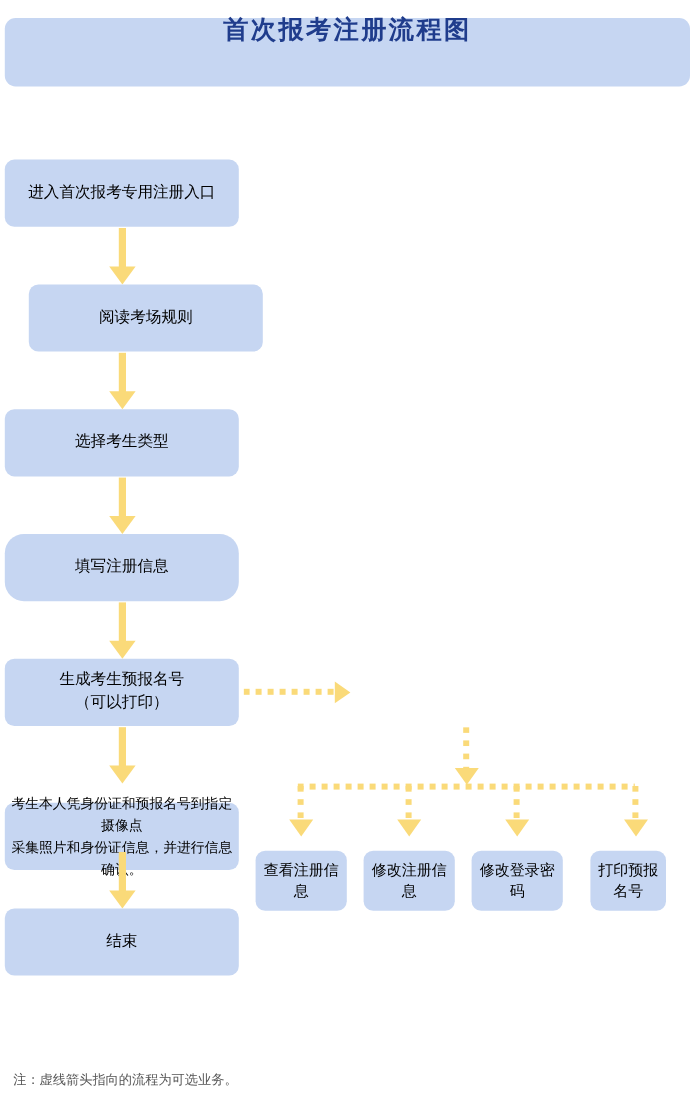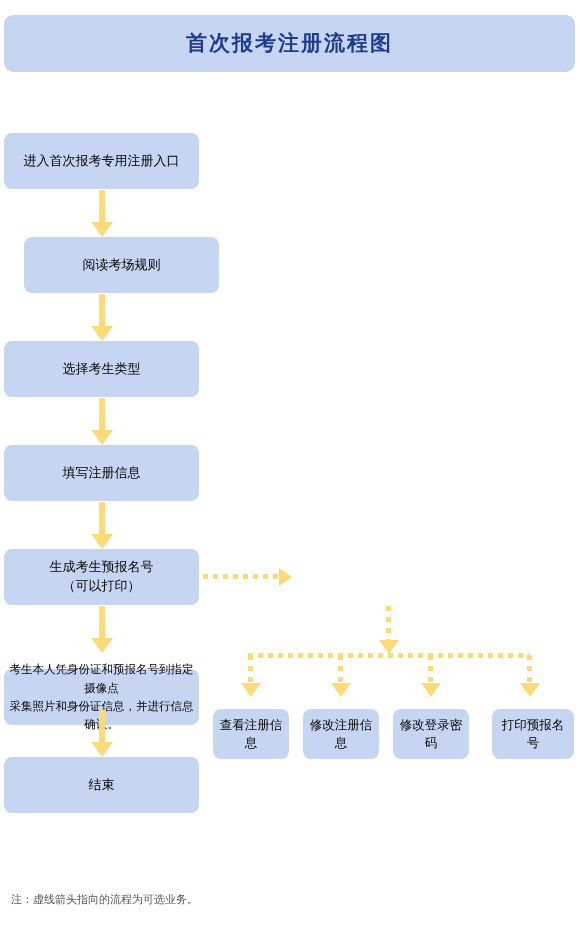--- a/index.html
+++ b/index.html
@@ -22,21 +22,20 @@
   
   .title-banner {
     position: absolute;
     left: 4px;
     top: 15px;
     width: 571px;
     height: 57px;
     background: #c6d6f2;
     border-radius: 9px;
     display: flex;
-    align-items: center;
     justify-content: center;
   }
   .title-text {
     color: #1f3c8c;
     font-size: 21px;
     font-weight: bold;
     letter-spacing: 2px;
     line-height: 1;
   }
 
@@ -162,21 +161,21 @@
 
   <div class="node" style="left:4px; top:341px; width:195px; height:56px;justify-content:center;">
     <span>选择考生类型</span>
   </div>
 
   <div class="arrow-v" style="left:91px; top:398px; height:47px;">
     <div class="stem" style="height:33px;"></div>
     <div class="head" style="top:32px;"></div>
   </div>
 
-  <div class="node" style="left:4px; top:445px; width:195px; height:56px;">
+  <div class="node" style="left:4px; top:445px; width:195px; height:56px;border-radius:16px;">
     <span>填写注册信息</span>
   </div>
 
   <div class="arrow-v" style="left:91px; top:502px; height:47px;">
     <div class="stem" style="height:33px;"></div>
     <div class="head" style="top:32px;"></div>
   </div>
 
   <div class="node" style="left:4px; top:549px; width:195px; height:56px;">
     <span>
@@ -232,19 +231,19 @@
   </div>
 
   <div class="node small" style="left:213px; top:709px; width:76px; height:50px;">
     <span>查看注册信息</span>
   </div>
 
   <div class="node small" style="left:393px; top:709px; width:76px; height:50px;">
     <span>修改登录密码</span>
   </div>
 
-  <div class="node small" style="left:492px; top:709px; width:82px; height:50px;">
+  <div class="node small" style="left:492px; top:709px; width:63px; height:50px;">
     <span>打印预报名号</span>
   </div>
 
   <div class="footer-note">注：虚线箭头指向的流程为可选业务。</div>
 
 </div>
 
 </body></html>

